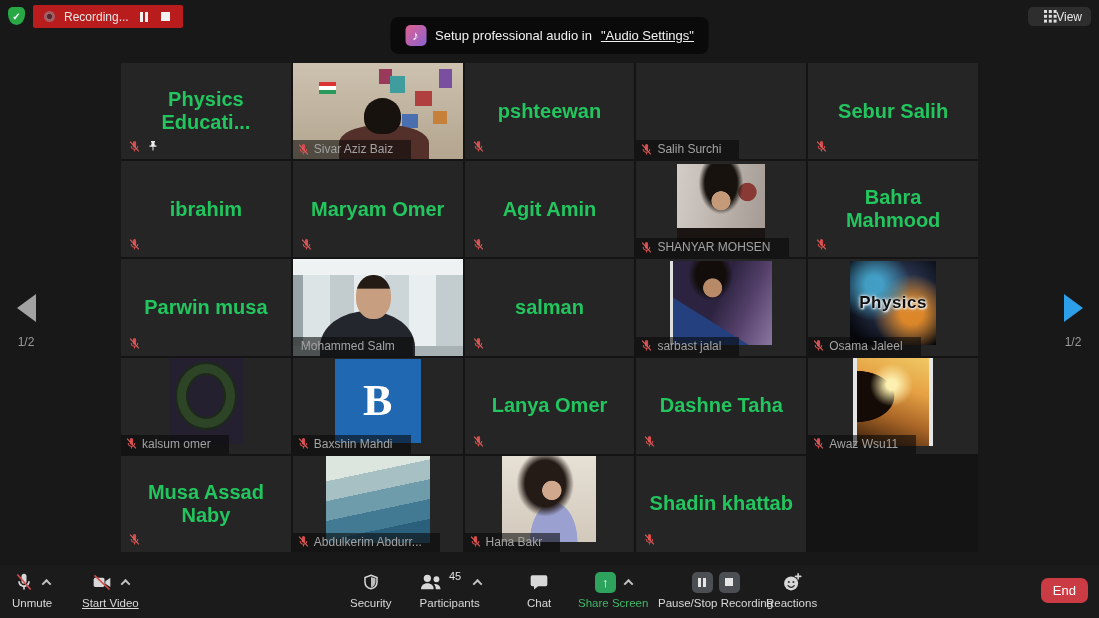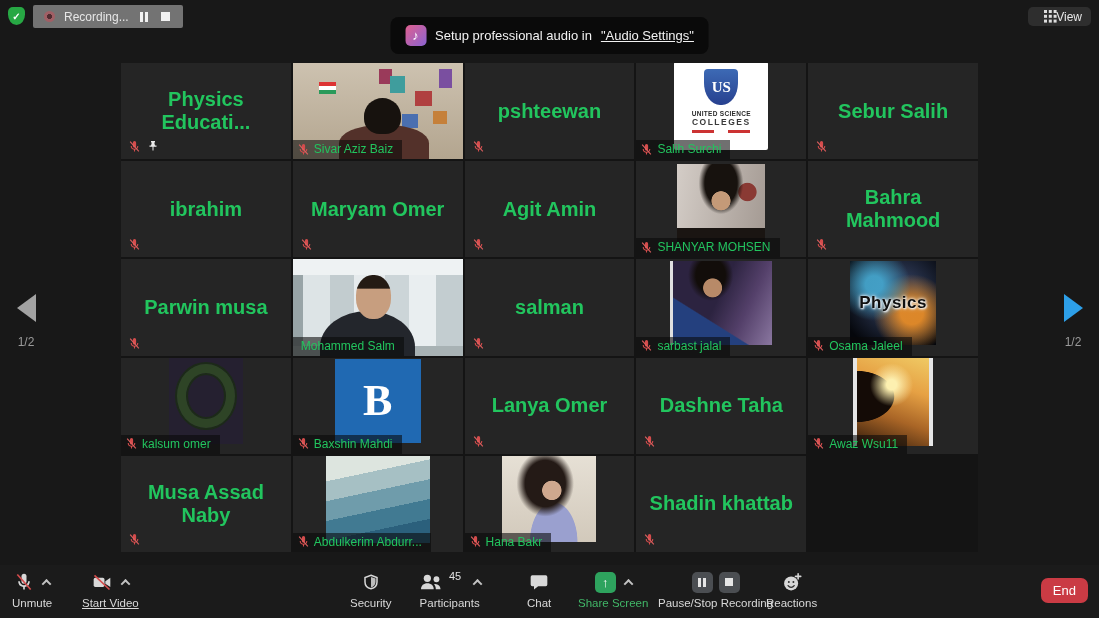--- a/index.html
+++ b/index.html
@@ -13,21 +13,21 @@
   
   .topbar { position:absolute; top:0; left:0; right:0; height:32px; }
   .shield-check {
     position:absolute; left:8px; top:7px; width:17px; height:18px;
     background:#27a844; border-radius:5px 5px 9px 9px / 5px 5px 11px 11px;
     display:flex; align-items:center; justify-content:center;
     color:#fff; font-size:10px; font-weight:bold;
   }
   .rec-box {
     position:absolute; left:33px; top:5px; height:23px;
-    background:#737373; border-radius:2px;
+    background:#b91c1c; border-radius:2px;
     display:flex; align-items:center; gap:9px; padding:0 11px;text-align:center;
   }
   .rec-dot { width:11px; height:11px; border-radius:50%;
     background:radial-gradient(circle, #4f2b30 34%, #a05f65 36%); }
   .rec-label { font-size:12px; color:#e6e6e6; }
   .rec-btn { background:none; border:none; cursor:pointer; display:flex; gap:2.5px; padding:2px; }
   .rec-btn .bar { width:3px; height:10px; background:#f2f2f2; }
   .rec-btn .sq  { width:9px; height:9px; background:#f2f2f2; }
   .view-btn {
     position:absolute; right:8px; top:7px; height:19px;
@@ -60,22 +60,22 @@
   .tile { position:relative; background:#252525; overflow:hidden; cursor:pointer; }
   .tile.active { box-shadow:inset 0 0 0 2px #b9d34d; }
   .tile-name {
     position:absolute; inset:0; display:flex; align-items:center; justify-content:center;
     color:#22c55e; font-weight:bold; font-size:20px; text-align:center; padding:0 8px;
   }
   .badge-row { position:absolute; left:7px; bottom:6px; display:flex; align-items:flex-end; gap:6px; }
   .label-strip {
     position:absolute; left:0; bottom:0; max-width:96%;
     display:flex; align-items:center; gap:4px;
-    background:rgba(8,8,8,.58); padding:2px 9px 3px 4px;
-    color:#22c55e; font-size:12px; white-space:nowrap; overflow:hidden;
+    background:rgba(8,8,8,.58); padding:2px 18px 3px 4px;
+    color:#a3a3a3; font-size:12px; white-space:nowrap; overflow:hidden;
   }
   .label-strip.nomic { padding-left:8px; }
   
   .media { position:absolute; inset:0; }
   .avatar { position:absolute; left:50%; top:45%; transform:translate(-50%,-50%); }
   
   .v-sivar { background-repeat:no-repeat;
     background-image:
       linear-gradient(#3f9d9d,#3f9d9d), linear-gradient(#b04040,#b04040),
       linear-gradient(#7a4fa0,#7a4fa0), linear-gradient(#c5803a,#c5803a),
@@ -239,26 +239,20 @@
       <div class="tile-name">pshteewan</div>
       <div class="badge-row">
         <svg width="13" height="13" viewBox="0 0 24 24">
           <path fill="#d54c4c" d="M12 14a3 3 0 0 0 3-3V5a3 3 0 0 0-6 0v6a3 3 0 0 0 3 3z"></path>
           <path fill="#d54c4c" d="M17 11a5 5 0 0 1-10 0H5a7 7 0 0 0 6 6.9V21h2v-3.1A7 7 0 0 0 19 11h-2z"></path>
           <path stroke="#e06060" stroke-width="2" d="M4 3L20 21"></path>
         </svg>
       </div>
     </div>
     <div class="tile">
-      <div class="avatar v-us-colleges-logo">
-        <div class="logo-shield">US</div>
-        <div class="logo-line1">UNITED SCIENCE</div>
-        <div class="logo-line2">COLLEGES</div>
-        <div class="logo-rule"></div>
-      </div>
       <div class="label-strip">
         <svg width="13" height="13" viewBox="0 0 24 24">
           <path fill="#d54c4c" d="M12 14a3 3 0 0 0 3-3V5a3 3 0 0 0-6 0v6a3 3 0 0 0 3 3z"></path>
           <path fill="#d54c4c" d="M17 11a5 5 0 0 1-10 0H5a7 7 0 0 0 6 6.9V21h2v-3.1A7 7 0 0 0 19 11h-2z"></path>
           <path stroke="#e06060" stroke-width="2" d="M4 3L20 21"></path>
         </svg>
         <span>Salih Surchi</span>
       </div>
     </div>
     <div class="tile">

